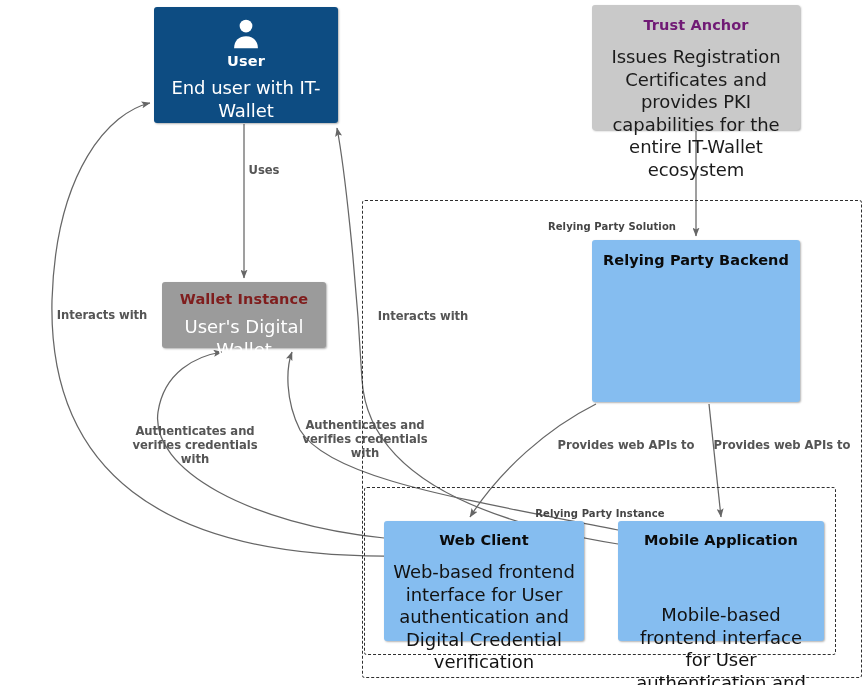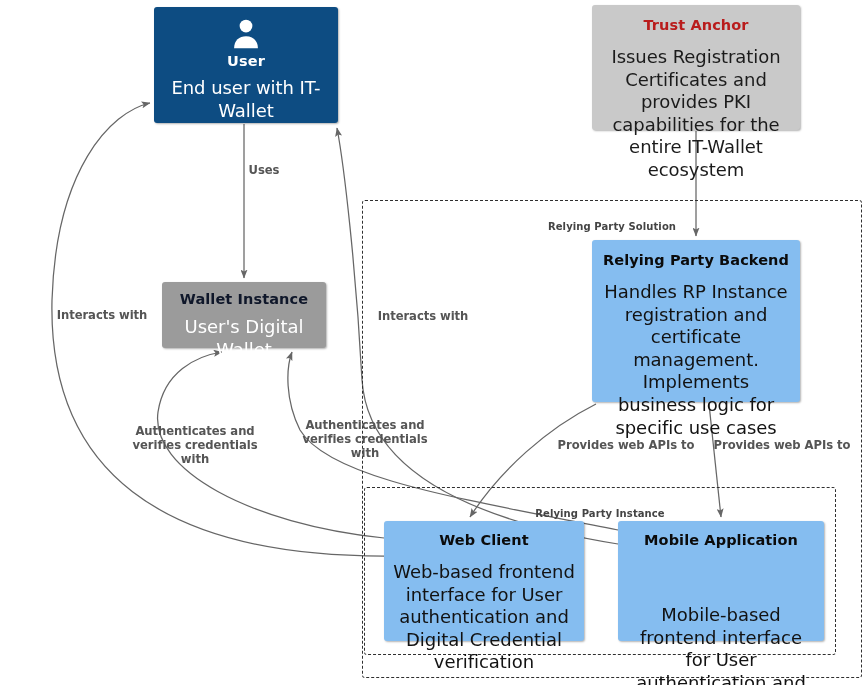--- a/index.html
+++ b/index.html
@@ -75,30 +75,30 @@
   #node-user .title { color: #ffffff; margin-top: 2px; }
   #node-user .desc  { color: #ffffff; margin-top: 7px; }
   .person-icon { width: 34px; height: 34px; display:block; }
   
   #node-trust-anchor {
     left: 592px; top: 5px; width: 208px; height: 125px;
     background: #c9c9c9;
     justify-content: flex-start;
     padding-top: 12px;
   }
-  #node-trust-anchor .title { color: #b91c1c; }
+  #node-trust-anchor .title { color: #701a75; }
   #node-trust-anchor .desc  { color: #1b1b1b; margin-top: 12px; }
   
   #node-wallet-instance {
     left: 162px; top: 282px; width: 164px; height: 66px;
     background: #9b9b9b;
     justify-content: flex-start;
     padding-top: 9px;
   }
-  #node-wallet-instance .title { color: #0f172a; }
+  #node-wallet-instance .title { color: #7f1d1d; }
   #node-wallet-instance .desc  { color: #ffffff; margin-top: 8px; }
   
   #node-rp-backend {
     left: 592px; top: 240px; width: 208px; height: 162px;
     background: #85bdf0;
     justify-content: flex-start;
     padding-top: 12px;
   }
   #node-rp-backend .title { color: #0b0b0b; }
   #node-rp-backend .desc  { color: #121212; margin-top: 12px; }
@@ -191,21 +191,20 @@
     <div class="desc">Issues Registration Certificates and provides PKI capabilities for the entire IT-Wallet ecosystem</div>
   </div>
 
   <div class="node" id="node-wallet-instance">
     <div class="title">Wallet Instance</div>
     <div class="desc">User's Digital Wallet</div>
   </div>
 
   <div class="node" id="node-rp-backend">
     <div class="title">Relying Party Backend</div>
-    <div class="desc">Handles RP Instance registration and certificate management. Implements business logic for specific use cases</div>
   </div>
 
   <div class="node" id="node-web-client">
     <div class="title">Web Client</div>
     <div class="desc">Web-based frontend interface for User authentication and Digital Credential verification</div>
   </div>
 
   <div class="node" id="node-mobile-app">
     <div class="title">Mobile Application</div>
     <div class="desc">Mobile-based frontend interface for User authentication and Digital Credential verification</div>

